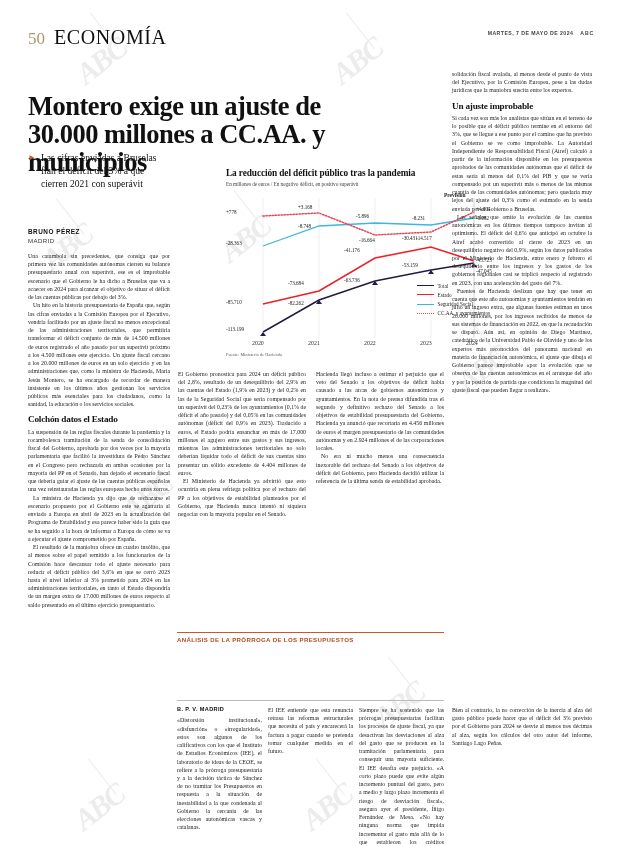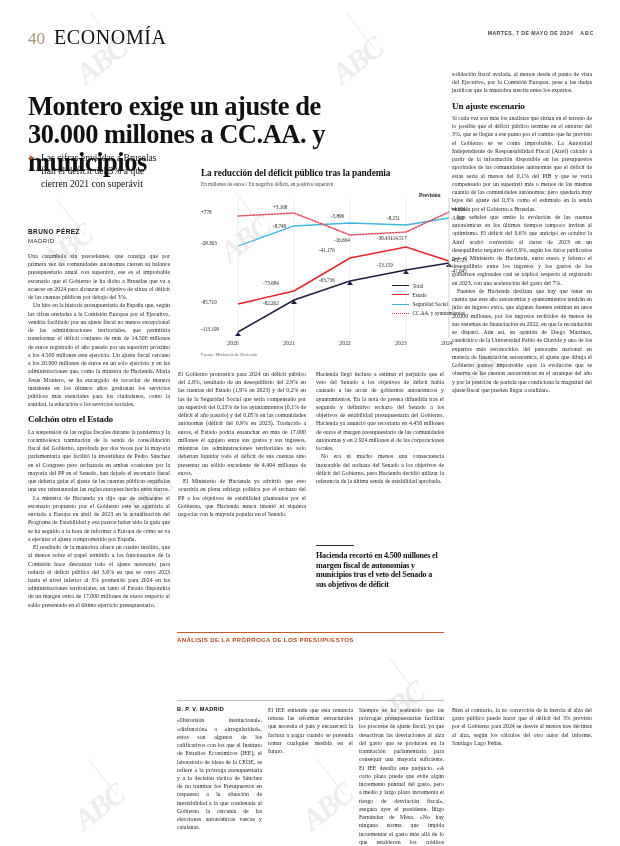--- a/index.html
+++ b/index.html
@@ -48,21 +48,21 @@
   .col p.first{text-indent:0;}
   .subhead{font-size:9.2px;font-weight:700;line-height:1.12;margin:6px 0 3px;
            text-indent:0;letter-spacing:-.2px;color:#111;}
 
   .c1{left:28px;top:252px;width:142px;}
   .c2{left:178px;top:370px;width:128px;}
   .c3{left:316px;top:370px;width:128px;}
   .c4{left:452px;top:70px;width:140px;}
 
   
-  .chart-box{position:absolute;left:161px;top:152px;width:266px;height:200px;}
+  .chart-box{position:absolute;left:186px;top:152px;width:266px;height:200px;}
   .chart-title{font-size:9.3px;font-weight:700;color:#111;letter-spacing:-.1px;}
   .chart-sub{font-size:5.3px;color:#444;margin-top:2.5px;letter-spacing:-.05px;}
   .chart-plot{position:relative;width:266px;height:158px;margin-top:5px;}
   .chart-plot svg{position:absolute;left:0;top:0;}
   .chart-src{font-size:4.2px;color:#555;margin-top:2px;letter-spacing:.1px;}
   .lbl{position:absolute;font-size:5.1px;color:#1c1c1c;white-space:nowrap;
        font-family:"Liberation Serif",serif;}
   .lbl.prev{font-weight:700;font-size:5.4px;}
   .yr{position:absolute;font-size:5.9px;color:#333;}
   .legend{position:absolute;right:2px;bottom:30px;}
@@ -127,21 +127,21 @@
   <div class="wm" style="left:72px;top:790px;">
       <span class="slash"></span>
       <span class="abc">ABC</span>
     </div>
   <div class="wm" style="left:300px;top:790px;">
       <span class="slash"></span>
       <span class="abc">ABC</span>
     </div>
 
   <div class="masthead">
-    <span class="folio">40</span>
+    <span class="folio">50</span>
     <span class="section-name">ECONOMÍA</span>
   </div>
   <div class="dateline">
     <span>MARTES, 7 DE MAYO DE 2024</span><span class="brand">ABC</span>
   </div>
 
   <h1 class="headline">Montero exige un ajuste de 30.000 millones a CC.AA. y municipios</h1>
 
   <div class="sumario">
     <span class="bullet">►</span>
@@ -149,21 +149,21 @@
   </div>
 
   <div class="byline">
     <div class="author">BRUNO PÉREZ</div>
     <div class="city">MADRID</div>
   </div>
 
   <div class="col c1">
     <p class="first">Una carambola sin precedentes, que consiga que por primera vez las comunidades autónomas cierren su balance presupuestario anual con superávit, ese es el improbable escenario que el Gobierno le ha dicho a Bruselas que va a acaecer en 2024 para alcanzar el objetivo de situar el déficit de las cuentas públicas por debajo del 3%.</p>
     <p>Un hito en la historia presupuestaria de España que, según las cifras enviadas a la Comisión Europea por el Ejecutivo, vendría facilitado por un ajuste fiscal no menos excepcional de las administraciones territoriales, que permitiría transformar el déficit conjunto de más de 14.500 millones de euros registrado el año pasado por un superávit próximo a los 4.500 millones este ejercicio. Un ajuste fiscal cercano a los 20.000 millones de euros en un solo ejercicio y en las administraciones que, como la ministra de Hacienda, María Jesús Montero, se ha encargado de recordar de manera insistente en los últimos años gestionan los servicios públicos más esenciales para los ciudadanos, como la sanidad, la educación o los servicios sociales.</p>
-    <h2 class="subhead">Colchón otro el Estado</h2>
+    <h2 class="subhead">Colchón datos el Estado</h2>
     <p class="first">La suspensión de las reglas fiscales durante la pandemia y la rocambolesca tramitación de la senda de consolidación fiscal del Gobierno, aprobada por dos veces por la mayoría parlamentaria que facilitó la investidura de Pedro Sánchez en el Congreso pero rechazada en ambas ocasiones por la mayoría del PP en el Senado, han dejado el escenario fiscal que debería guiar el ajuste de las cuentas públicas españolas una vez reinstauradas las reglas europeas hecho unos zorros.</p>
     <p>La ministra de Hacienda ya dijo que de rechazarse el escenario propuesto por el Gobierno este se agarraría al enviado a Europa en abril de 2023 en la actualización del Programa de Estabilidad y esa parece haber sido la guía que se ha seguido a la hora de informar a Europa de cómo se va a ejecutar el ajuste comprometido por España.</p>
     <p>El resultado de la maniobra ofrece un cuadro insólito, que al menos sobre el papel remitido a los funcionarios de la Comisión hace descansar todo el ajuste necesario para reducir el déficit público del 3,6% en que se cerró 2023 hasta el nivel inferior al 3% prometido para 2024 en las administraciones territoriales, en tanto el Estado dispondría de un margen extra de 17.000 millones de euros respecto al saldo presentado en el último ejercicio presupuestario.</p>
   </div>
 
   <figure class="chart-box">
     <figcaption class="chart-title">La reducción del déficit público tras la pandemia</figcaption>
     <div class="chart-sub">En millones de euros / En negativo déficit, en positivo superávit</div>
     <div class="chart-plot">
       <svg width="266" height="158" viewBox="0 0 266 158">
@@ -249,28 +249,24 @@
   <div class="col c2">
     <p class="first">El Gobierno pronostica para 2024 un déficit público del 2,8%, resultado de un desequilibrio del 2,9% en las cuentas del Estado (1,9% en 2023) y del 0,2% en las de la Seguridad Social que sería compensado por un superávit del 0,23% de los ayuntamientos (0,1% de déficit el año pasado) y del 0,05% en las comunidades autónomas (déficit del 0,9% en 2023). Traducido a euros, el Estado podría ensanchar en más de 17.000 millones el agujero entre sus gastos y sus ingresos, mientras las administraciones territoriales no solo deberían liquidar todo el déficit de sus cuentas sino presentar un sólido excedente de 4.404 millones de euros.</p>
     <p>El Ministerio de Hacienda ya advirtió que esto ocurriría en plena refriega política por el rechazo del PP a los objetivos de estabilidad planteados por el Gobierno, que Hacienda nunca intentó ni siquiera negociar con la mayoría popular en el Senado.</p>
   </div>
 
   <div class="col c3">
     <p class="first">Hacienda llegó incluso a estimar el perjuicio que el veto del Senado a los objetivos de déficit había causado a las arcas de gobiernos autonómicos y ayuntamientos. En la nota de prensa difundida tras el segundo y definitivo rechazo del Senado a los objetivos de estabilidad presupuestaria del Gobierno, Hacienda ya anunció que recortaría en 4.456 millones de euros el margen presupuestario de las comunidades autónomas y en 2.924 millones el de las corporaciones locales.</p>
     <p>No era ni mucho menos una consecuencia inexorable del rechazo del Senado a los objetivos de déficit del Gobierno, pero Hacienda decidió utilizar la referencia de la última senda de estabilidad aprobada.</p>
   </div>
 
-  <aside class="pullquote">
-    <div class="pq-rule"></div>
-    <div class="pq-text">Hacienda recortó en 4.500 millones el margen fiscal de autonomías y municipios tras el veto del Senado a sus objetivos de déficit</div>
-  </aside>
 
   <div class="col c4">
     <p class="first">solidación fiscal avalada, al menos desde el punto de vista del Ejecutivo, por la Comisión Europea, pese a las dudas jurídicas que la maniobra suscita entre los expertos.</p>
-    <h2 class="subhead">Un ajuste escenario</h2>
+    <h2 class="subhead">Un ajuste improbable</h2>
     <p class="first">Si cada vez son más los analistas que sitúan en el terreno de lo posible que el déficit público termine en el entorno del 3%, que se llegue a ese punto por el camino que ha previsto el Gobierno se ve como improbable. La Autoridad Independiente de Responsabilidad Fiscal (Airef) calculó a partir de la información disponible en los presupuestos aprobados de las comunidades autónomas que el déficit de estas sería al menos del 0,1% del PIB y que se vería compensado por un superávit más o menos de las mismas cuantía de las comunidades autónomas; pero quedaría muy lejos del ajuste del 0,3% como el estimado en la senda enviada por el Gobierno a Bruselas.</p>
     <p>Las señales que omite la evolución de las cuentas autonómicas en los últimos tiempos tampoco invitan al optimismo. El déficit del 0,6% que anticipó en octubre la Airef acabó convertido al cierre de 2023 en un desequilibrio negativo del 0,9%, según los datos publicados por el Ministerio de Hacienda, entre enero y febrero el desequilibrio entre los ingresos y los gastos de los gobiernos regionales casi se triplicó respecto al registrado en 2023, con una aceleración del gasto del 7%.</p>
     <p>Fuentes de Hacienda deslizan que hay que tener en cuenta que este año autonomías y ayuntamientos tendrán en julio un ingreso extra, que algunas fuentes estiman en unos 20.000 millones, por los ingresos recibidos de menos de sus sistemas de financiación en 2022, en que la recaudación se disparó. Aún así, en opinión de Diego Martínez, catedrático de la Universidad Pablo de Olavide y uno de los expertos más reconocidos del panorama nacional en materia de financiación autonómica, el ajuste que dibuja el Gobierno parece improbable «por la evolución que se observa de las cuentas autonómicas en el arranque del año y por la posición de partida que condiciona la magnitud del ajuste fiscal que pueden llegar a realizar».</p>
   </div>
 
   <div class="bottom-rule"></div>
   <div class="kicker">ANÁLISIS DE LA PRÓRROGA DE LOS PRESUPUESTOS</div>
   <div class="hairline" style="left:177px;top:700px;width:267px;"></div>
 
   <div class="col b1">

